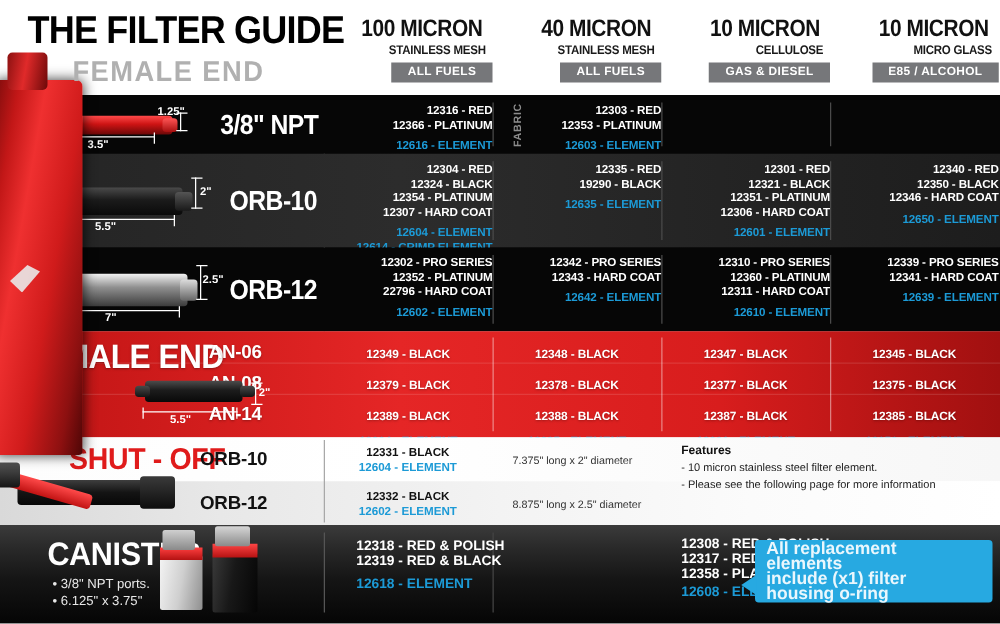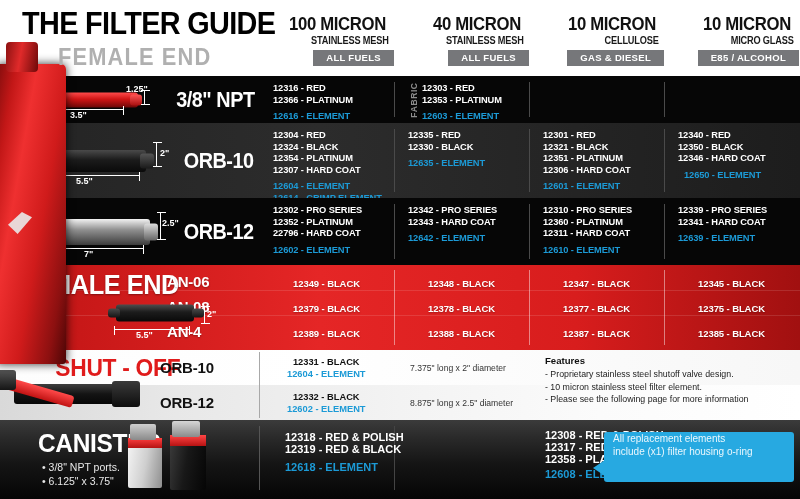--- a/index.html
+++ b/index.html
@@ -66,21 +66,21 @@
   .row { position:absolute; left:0; width:800px; display:flex; }
   .row-prod { position:relative; width:259px; height:100%; display:flex;
               align-items:center; }
   .prod-img { position:relative; width:128px; height:100%; margin-left:48px; }
   .prod-label {
     font-family:"Liberation Sans Narrow","Liberation Sans",sans-serif;
     font-weight:bold; color:#fff; font-size:22px; letter-spacing:-0.5px;
     transform:scaleX(0.9); white-space:nowrap; padding-left:4px;
   }
   .cells { display:flex; width:541px; height:100%; }
-  .cell { width:135px; height:100%; padding:7px 0 0 14px; position:relative; }
+  .cell { width:135px; height:100%; padding:7px 0 0 14px; position:relative;text-align:right; }
   .cell + .cell:before {
     content:""; position:absolute; left:0; top:6px; bottom:6px; width:1px;
     background:#4a4a4a;
   }
   .pn { font-weight:bold; font-size:9.3px; color:#fff; line-height:11.6px;
         letter-spacing:-0.1px; white-space:nowrap; }
   .pn.el { color:#1c9ad6; }
   .pn.sp { margin-top:5px; }
 
   
@@ -172,21 +172,21 @@
   .can-div { position:absolute; left:259px; top:6px; height:64px; width:1px; background:#555; }
   .can-div2 { position:absolute; left:394px; top:6px; height:64px; width:1px; background:#444; }
   .can-pn { position:absolute; font-weight:bold; font-size:11px; color:#fff; line-height:11.8px; }
   .bubble { position:absolute; left:604px; top:432px; width:190px; height:50px;
             background:#27a9e1; border-radius:3px; z-index:20; }
   .bubble:after { content:""; position:absolute; left:-11px; bottom:6px; width:0;height:0;
     border-top:8px solid transparent; border-bottom:8px solid transparent;
     border-right:12px solid #27a9e1; }
   .bub-h { font-weight:bold; font-size:12.2px; color:#fff; letter-spacing:-0.3px;
            padding:5px 0 0 9px; white-space:nowrap; }
-  .bub-t { font-size:10px; color:#eaf7fd; line-height:11.5px; padding:1px 4px 0 9px; }
+  .bub-t { font-size:14px; color:#eaf7fd; line-height:11.5px; padding:1px 15px 0 9px;font-weight:bold; }
 </style>
 </head>
 <body>
 
 <div id="page">
 
   <div class="title-wrap">
     <div class="main-title">THE FILTER GUIDE</div>
     <div class="sub-title">FEMALE END</div>
   </div>
@@ -264,21 +264,21 @@
         <div class="cell">
           <div class="pn">12304 - RED</div>
           <div class="pn">12324 - BLACK</div>
           <div class="pn">12354 - PLATINUM</div>
           <div class="pn">12307 - HARD COAT</div>
           <div class="pn el sp">12604 - ELEMENT</div>
           <div class="pn el">12614 - CRIMP ELEMENT</div>
         </div>
         <div class="cell">
           <div class="pn">12335 - RED</div>
-          <div class="pn">12330 - BLACK</div>
+          <div class="pn">19290 - BLACK</div>
           <div class="pn el sp">12635 - ELEMENT</div>
         </div>
         <div class="cell">
           <div class="pn">12301 - RED</div>
           <div class="pn">12321 - BLACK</div>
           <div class="pn">12351 - PLATINUM</div>
           <div class="pn">12306 - HARD COAT</div>
           <div class="pn el sp">12601 - ELEMENT</div>
         </div>
         <div class="cell">
@@ -334,21 +334,21 @@
 
   <div class="male">
     <div class="stripe" style="top:25px;"></div>
     <div class="stripe" style="top:50px;"></div>
     <div class="male-title">MALE END</div>
     <div class="male-photo"></div>
 
     <div class="an-labels">
       <div class="an-lab">AN-06</div>
       <div class="an-lab">AN-08</div>
-      <div class="an-lab">AN-4</div>
+      <div class="an-lab">AN-14</div>
     </div>
 
     <div class="prod-img" style="position:absolute;left:60px;top:28px;width:120px;height:40px;">
       <div class="f-body" style="left:8px;width:78px;height:17px;background:linear-gradient(180deg,#4d4d4d,#1c1c1c 45%,#090909);"></div>
       <div class="f-body" style="left:0;width:12px;height:9px;background:linear-gradient(180deg,#4a4a4a,#151515);"></div>
       <div class="f-body" style="left:84px;width:12px;height:9px;background:linear-gradient(180deg,#4a4a4a,#151515);"></div>
       <div class="dim-h" style="left:6px;top:36px;width:76px;"></div>
       <div class="dim-line" style="left:28px;top:37px;">5.5"</div>
       <div class="dim-v" style="left:96px;top:13px;height:18px;"></div>
       <div class="dim-line" style="left:99px;top:16px;">2"</div>
@@ -407,21 +407,20 @@
     <div class="shut-pn" style="top:42px;">
       <div>12332 - BLACK</div>
       <div class="el">12602 - ELEMENT</div>
     </div>
 
     <div class="shut-dim" style="top:13px;">7.375" long x 2" diameter</div>
     <div class="shut-dim" style="top:48px;">8.875" long x 2.5" diameter</div>
 
     <div class="feat">
       <div class="feat-h">Features</div>
-      <div class="feat-i">- Proprietary stainless steel shutoff valve design.</div>
       <div class="feat-i">- 10 micron stainless steel filter element.</div>
       <div class="feat-i">- Please see the following page for more information</div>
     </div>
   </div>
 
   <div class="canister">
     <div class="can-title">CANISTER</div>
     <div class="can-bul" style="top:41px;">• 3/8" NPT ports.</div>
     <div class="can-bul" style="top:55px;">• 6.125" x 3.75"</div>
 

